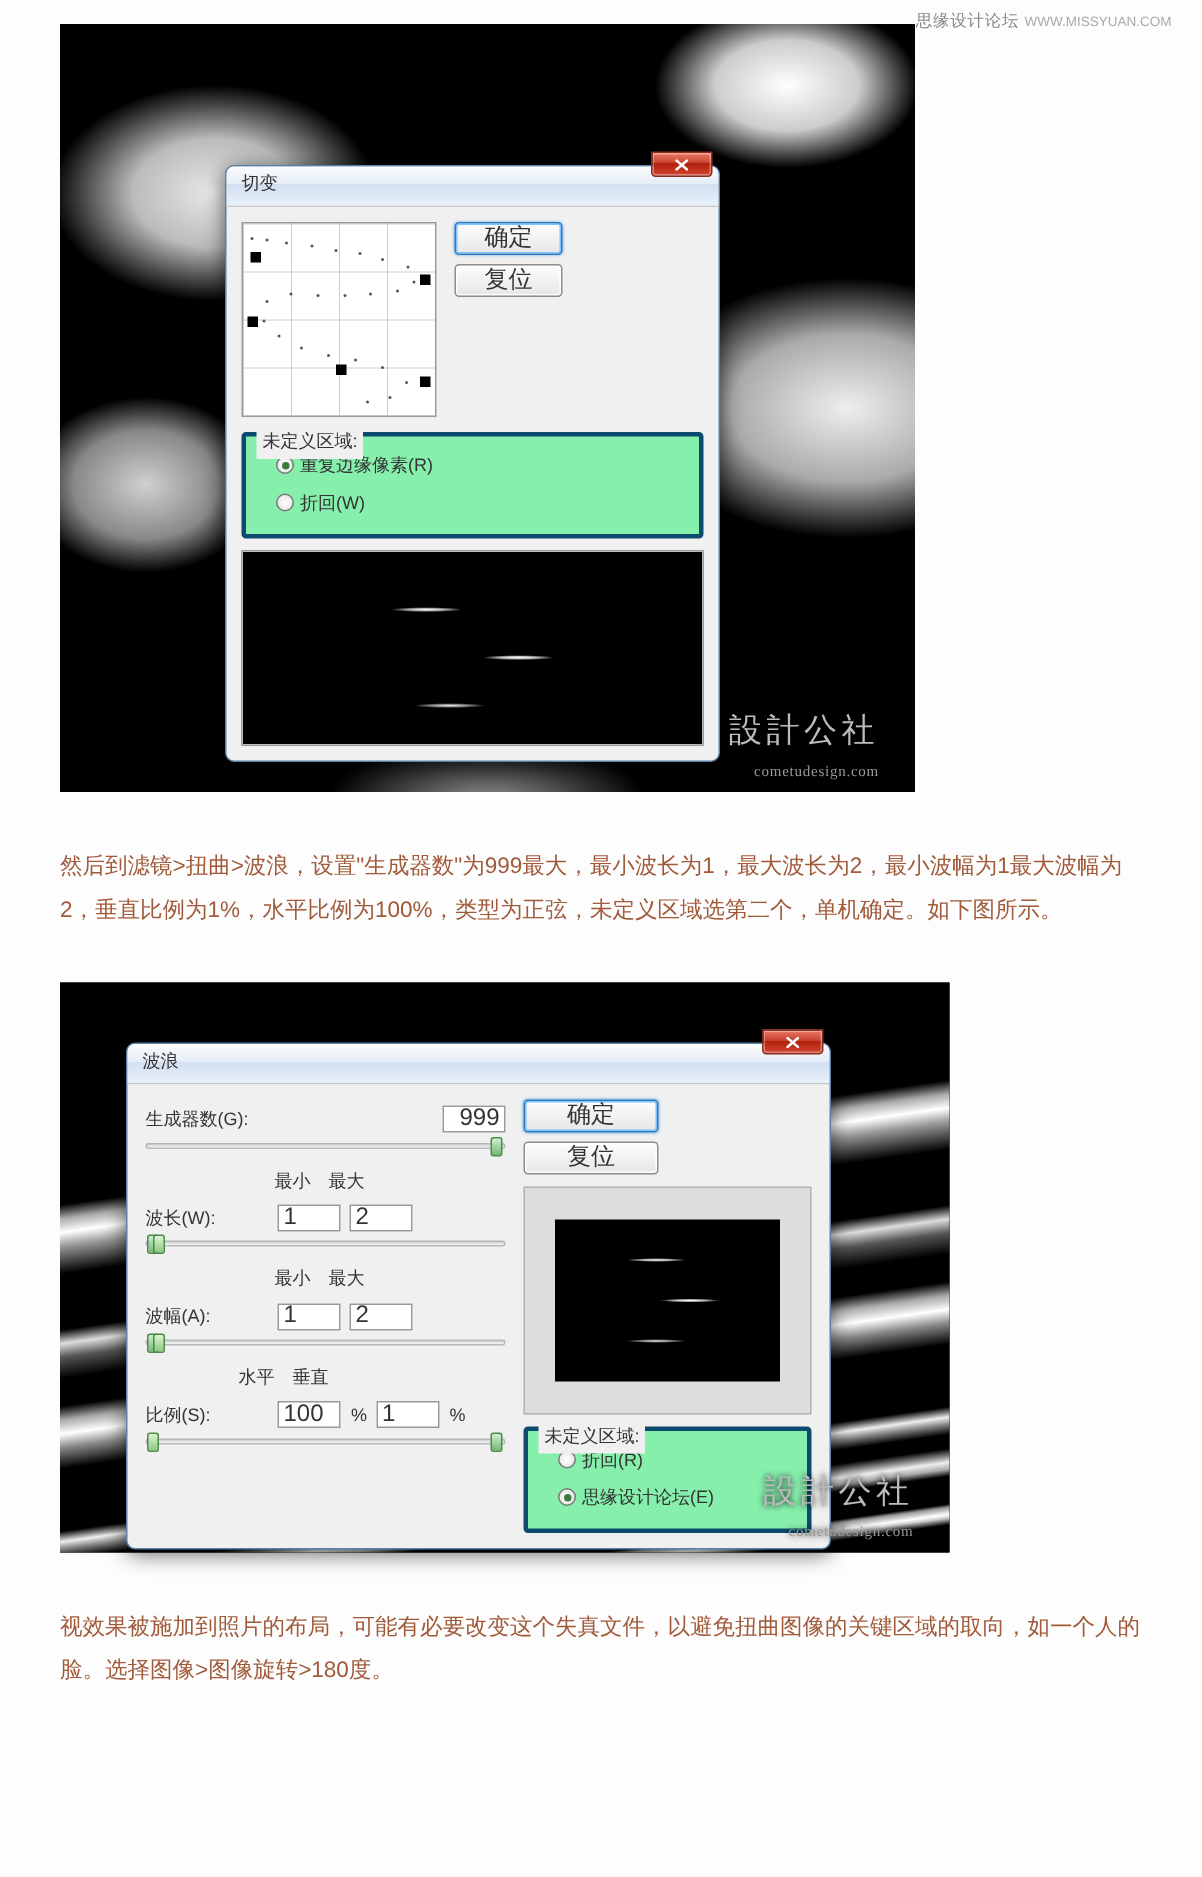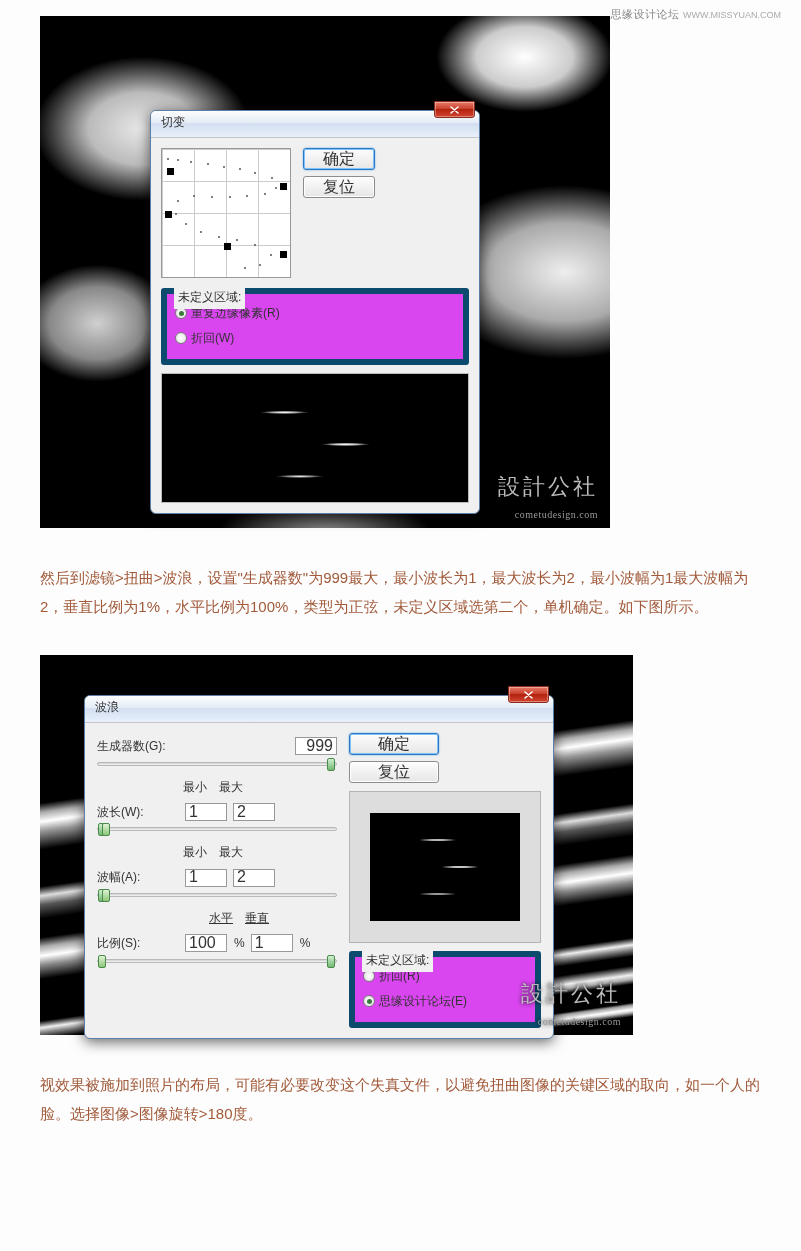--- a/index.html
+++ b/index.html
@@ -42,21 +42,21 @@
   .streaks {
     position: absolute; inset: 0;
     background:
       linear-gradient( -8deg, transparent 0 4%, #ccc 5%, #fff 5.5%, #999 6.5%, transparent 7% 11%,
         #aaa 12%, #eee 13%, #777 14%, transparent 15% 17%, #888 18.5%, #eee 19.5%, transparent 21% 30%,
         #888 33%, #fff 35%, #aaa 37%, transparent 39% 43%, #555 46%, #ddd 48%, transparent 50% 58%,
         #999 62%, #fff 64%, #aaa 66%, transparent 68% 100%),
       #000;
   }
   .watermark {
-    position: absolute; right: 12px; bottom: 4px; text-align: right;
+    position: absolute; right: 24px; bottom: 4px; text-align: right;
     font-family: "SimSun", serif; color: #bbb; pointer-events: none;
     text-shadow: 0 0 4px #000;
   }
   .watermark .wm-top { font-size: 22px; letter-spacing: 3px; }
   .watermark .wm-bot { font-size: 10px; letter-spacing: 0.5px; color: #999; margin-top: -3px; }
   
   .dialog {
     position: absolute;
     background: #f0f0f0;
     border: 1px solid #5a7fa8;
@@ -90,24 +90,24 @@
     background: linear-gradient(#fdfdfd,#e6e6e6);
     border: 1px solid #8c8c8c;
     border-radius: 3px;
     font-size: 16px;
     display: inline-flex; align-items: center; justify-content: center;
     cursor: default;
     box-shadow: inset 0 0 0 1px #fff;
   }
   .btn.primary { border-color: #2a7ac0; box-shadow: inset 0 0 0 1px #7fc2ff, 0 0 2px #5fa5e2; }
   .fieldset {
-    border: 6px solid #0c4a6e;
+    border: 3px solid #0c4a6e;
     border-radius: 3px;
-    padding: 6px 8px 7px;
-    background: #d946ef;
+    padding: 6px 20px 7px;
+    background: #86efac;
     position: relative;
   }
   .fieldset .legend {
     position: absolute; top: -8px; left: 7px;
     background: #f0f0f0; padding: 0 4px; font-size: 12px;
   }
   .radio-row, .opt-row { display: flex; align-items: center; gap: 4px; margin: 2px 0; font-size: 12px; }
   .radio { width:12px; height:12px; border:1px solid #7a7a7a; border-radius:50%; background: radial-gradient(#fff,#e0e0e0); display:inline-flex; align-items:center; justify-content:center; }
   .radio.checked::after { content:""; width:5px; height:5px; border-radius:50%; background:#3a7a3a; }
   
@@ -325,21 +325,21 @@
                 <span class="num-input">1</span>
                 <span class="num-input">2</span>
               </div>
               <div class="slider-track">
                 <div class="slider-thumb" style="left:0"></div>
                 <div class="slider-thumb g2" style="left:4px"></div>
               </div>
             </div>
 
             <div class="param-block">
-              <div class="col-inputs" style="margin-left:110px;text-decoration:underline;">
+              <div class="col-inputs" style="margin-left:60px;">
                 <div>
                     <span class="mini-label">水平</span>
                   </div>
                 <div>
                     <span class="mini-label">垂直</span>
                   </div>
               </div>
               <div class="ctl-line">
                 <span style="width:82px">比例(S):</span>
                 <span class="num-input">100</span>

